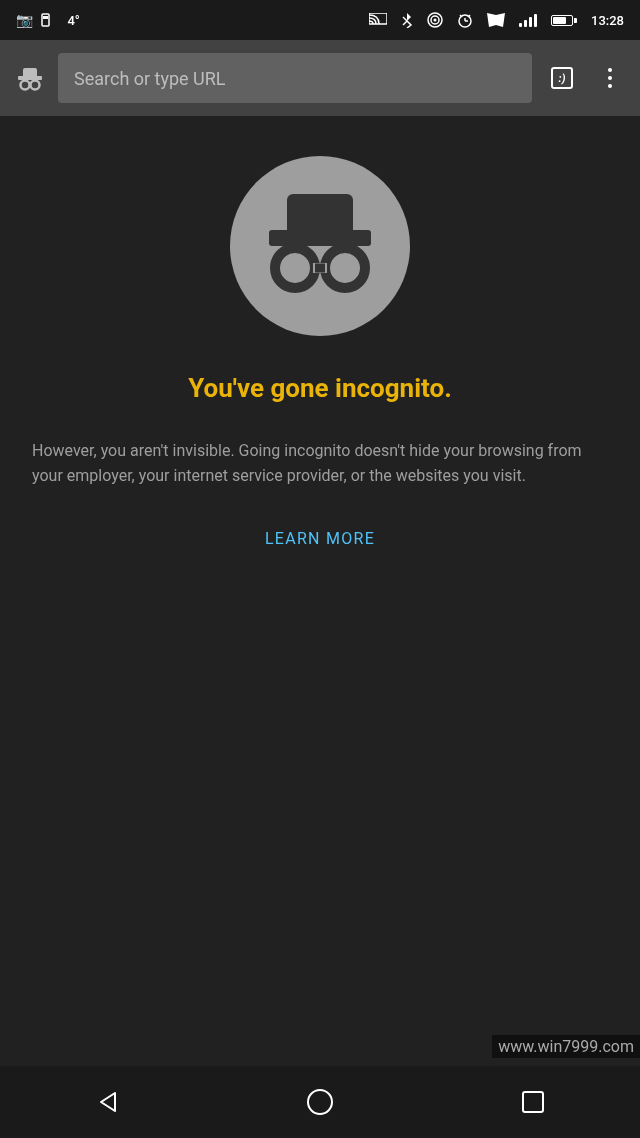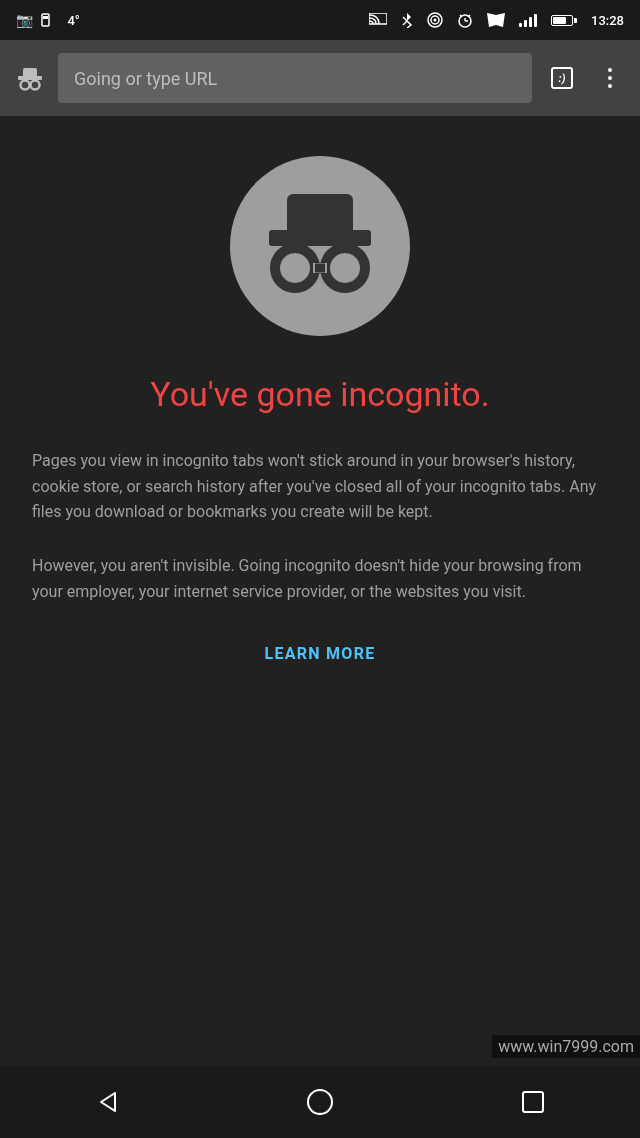--- a/index.html
+++ b/index.html
@@ -122,43 +122,43 @@
       flex-shrink: 0;
     }
 
     .incognito-svg {
       width: 130px;
       height: 130px;
     }
 
     
     .incognito-heading {
-      color: #ef4444;
-      font-size: 34px;
-      font-weight: 400;
+      color: #eab308;
+      font-size: 26px;
+      font-weight: 700;
       text-align: center;
       margin-bottom: 32px;
       line-height: 1.3;
     }
 
     
     .incognito-body {
       color: #9e9e9e;
       font-size: 16px;
       line-height: 1.6;
       text-align: left;
       width: 100%;
       margin-bottom: 28px;
     }
 
     
     .learn-more {
       color: #4fc3f7;
       font-size: 16px;
-      font-weight: 700;
+      font-weight: 400;
       letter-spacing: 0.08em;
       text-align: center;
       margin-top: 12px;
       cursor: pointer;
     }
 
     
     .bottom-nav {
       position: absolute;
       bottom: 0;
@@ -339,21 +339,21 @@
       <rect x="8" y="3" width="14" height="10" rx="2" fill="#bdbdbd"></rect>
 
       <circle cx="10" cy="20" r="4.5" fill="none" stroke="#bdbdbd" stroke-width="2.5"></circle>
       <circle cx="20" cy="20" r="4.5" fill="none" stroke="#bdbdbd" stroke-width="2.5"></circle>
 
       <line x1="14.5" y1="20" x2="15.5" y2="20" stroke="#bdbdbd" stroke-width="2.5"></line>
     </svg>
   </div>
 
   <div class="search-bar">
-    <span class="search-bar-text">Going or type URL</span>
+    <span class="search-bar-text">Search or type URL</span>
   </div>
 
   <div class="tab-icon">
     <div class="tab-box">
       <span style="font-style: italic; font-size: 11px; color: white;">:)</span>
     </div>
   </div>
 
   <div class="menu-icon">
     <div class="three-dots">
@@ -377,21 +377,20 @@
 
       <circle cx="90" cy="82" r="20" fill="none" stroke="#333" stroke-width="10"></circle>
 
       <rect x="58" y="77" width="14" height="10" fill="#9e9e9e"></rect>
       <line x1="60" y1="82" x2="70" y2="82" stroke="#333" stroke-width="9"></line>
     </svg>
   </div>
 
   <h1 class="incognito-heading">You've gone incognito.</h1>
 
-  <p class="incognito-body">Pages you view in incognito tabs won't stick around in your browser's history, cookie store, or search history after you've closed all of your incognito tabs. Any files you download or bookmarks you create will be kept.</p>
 
   <p class="incognito-body">However, you aren't invisible. Going incognito doesn't hide your browsing from your employer, your internet service provider, or the websites you visit.</p>
 
   <div class="learn-more">LEARN MORE</div>
 
 </div>
 
 <div class="watermark">
   <span class="watermark-text">www.win7999.com</span>
 </div>

